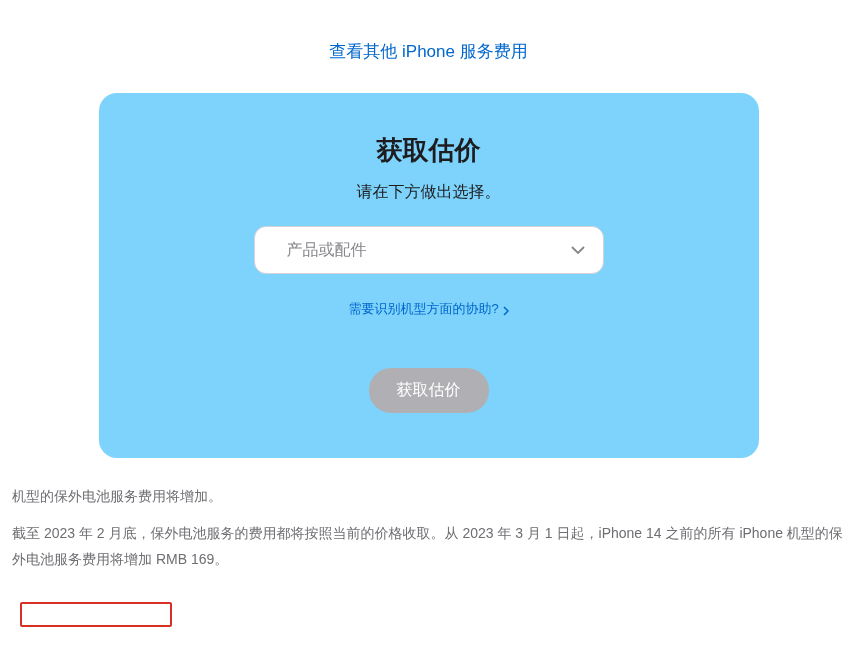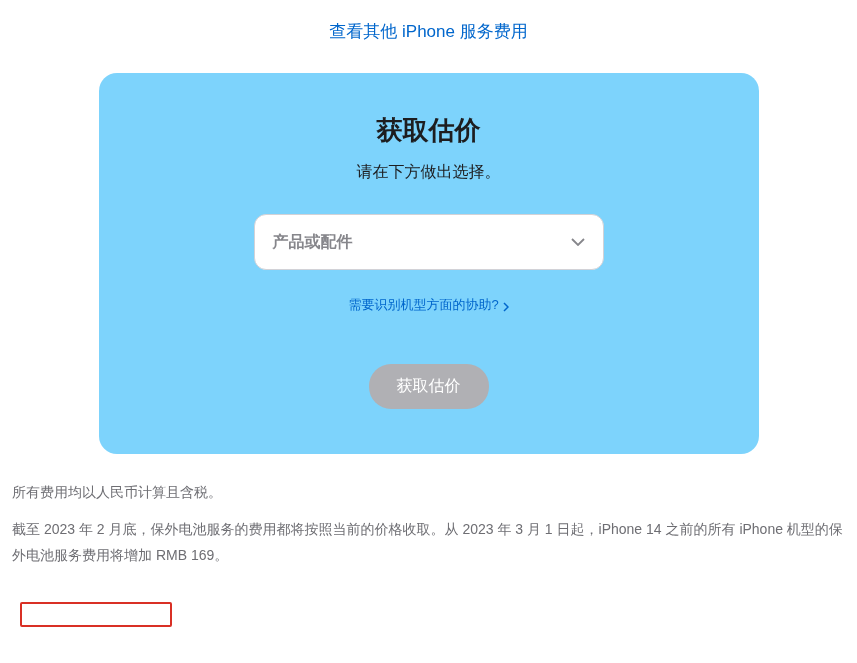--- a/index.html
+++ b/index.html
@@ -9,21 +9,21 @@
     }
     body {
       font-family: -apple-system, BlinkMacSystemFont, "Segoe UI", "Helvetica Neue", Arial, sans-serif;
       background: #ffffff;
       width: 857px;
       height: 663px;
       position: relative;
     }
     .top-link {
       text-align: center;
-      padding-top: 20px;
+      padding-top: 40px;
       font-size: 17px;
       color: #0066cc;
     }
     .top-link a {
       color: #0066cc;
       text-decoration: none;
     }
     .card {
       background: #7dd3fc;
       border-radius: 18px;
@@ -34,42 +34,41 @@
     }
     .card-title {
       font-size: 26px;
       font-weight: 600;
       color: #1d1d1f;
       margin-bottom: 14px;
     }
     .card-subtitle {
       font-size: 16px;
       color: #1d1d1f;
-      margin-bottom: 31px;
+      margin-bottom: 23px;
     }
     .select-wrapper {
       width: 350px;
       margin: 0 auto 25px auto;
       position: relative;
     }
     .select-box {
       width: 100%;
-      height: 56px;
+      height: 48px;
       background: #ffffff;
       border: 1px solid #d2d2d7;
       border-radius: 12px;
-      padding: 0 40px 0 18px;
+      padding: 0 40px 0 32px;
       font-size: 16px;
       color: #86868b;
       text-align: left;
       display: flex;
       align-items: center;
       cursor: pointer;
       position: relative;
-      font-weight: bold;
     }
     .chevron {
       position: absolute;
       right: 18px;
       top: 50%;
       transform: translateY(-50%);
       width: 14px;
       height: 8px;
       color: #86868b;
     }
@@ -149,17 +148,17 @@
         </svg>
     </span>
   </a>
 
   <div>
     <button class="submit-button">获取估价</button>
   </div>
 </div>
 
 <div class="footer-text">
-  <p>所有费用均以人民币计算且含税。</p>
+  <p>机型的保外电池服务费用将增加。</p>
   <p>截至 2023 年 2 月底，保外电池服务的费用都将按照当前的价格收取。从 2023 年 3 月 1 日起，iPhone 14 之前的所有 iPhone 机型的保外电池服务费用将增加 RMB 169。</p>
 </div>
 
 <div class="highlight-box" style="left: 20px; top: 602px; width: 152px; height: 25px;"></div>
 
 </body></html>

